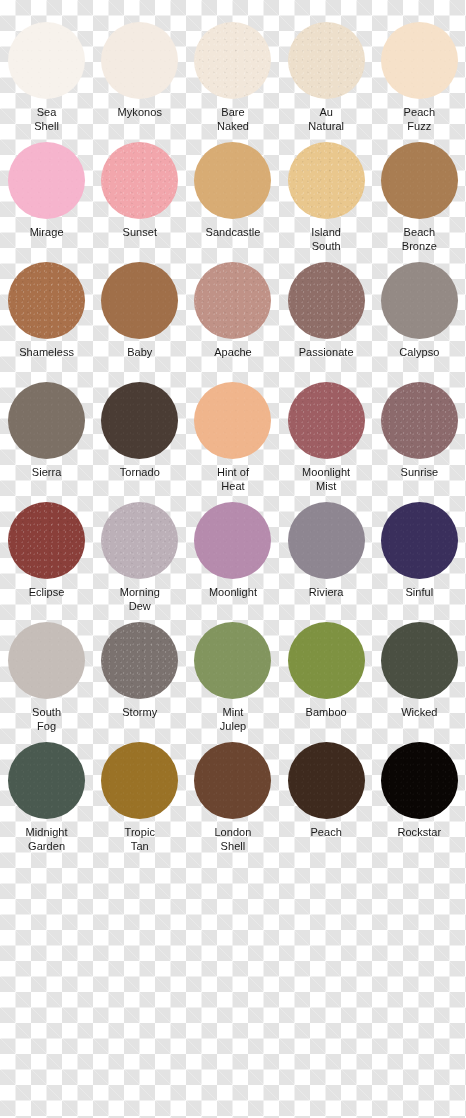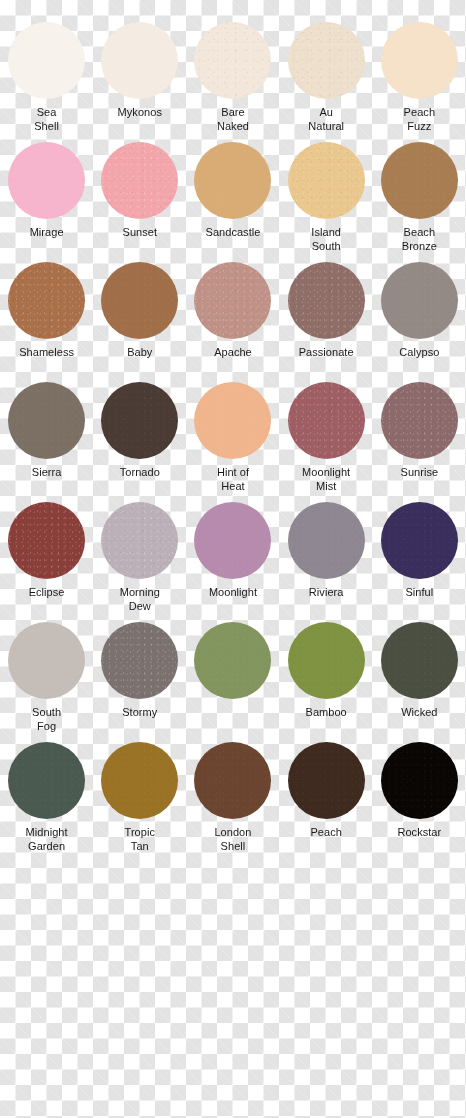--- a/index.html
+++ b/index.html
@@ -284,20 +284,22 @@
         <div class="swatch-cell">
           <div class="swatch-disc-wrap">
             <div class="swatch-disc" style="background: rgb(123, 114, 111);"></div>
           </div>
           <div class="swatch-label">Stormy</div>
         </div>
         <div class="swatch-cell">
           <div class="swatch-disc-wrap">
             <div class="swatch-disc matte" style="background: rgb(130, 149, 94);"></div>
           </div>
+          <div class="swatch-label">Mint
+Julep</div>
         </div>
         <div class="swatch-cell">
           <div class="swatch-disc-wrap">
             <div class="swatch-disc matte" style="background: rgb(126, 146, 65);"></div>
           </div>
           <div class="swatch-label">Bamboo</div>
         </div>
         <div class="swatch-cell">
           <div class="swatch-disc-wrap">
             <div class="swatch-disc matte" style="background: rgb(74, 79, 66);"></div>

